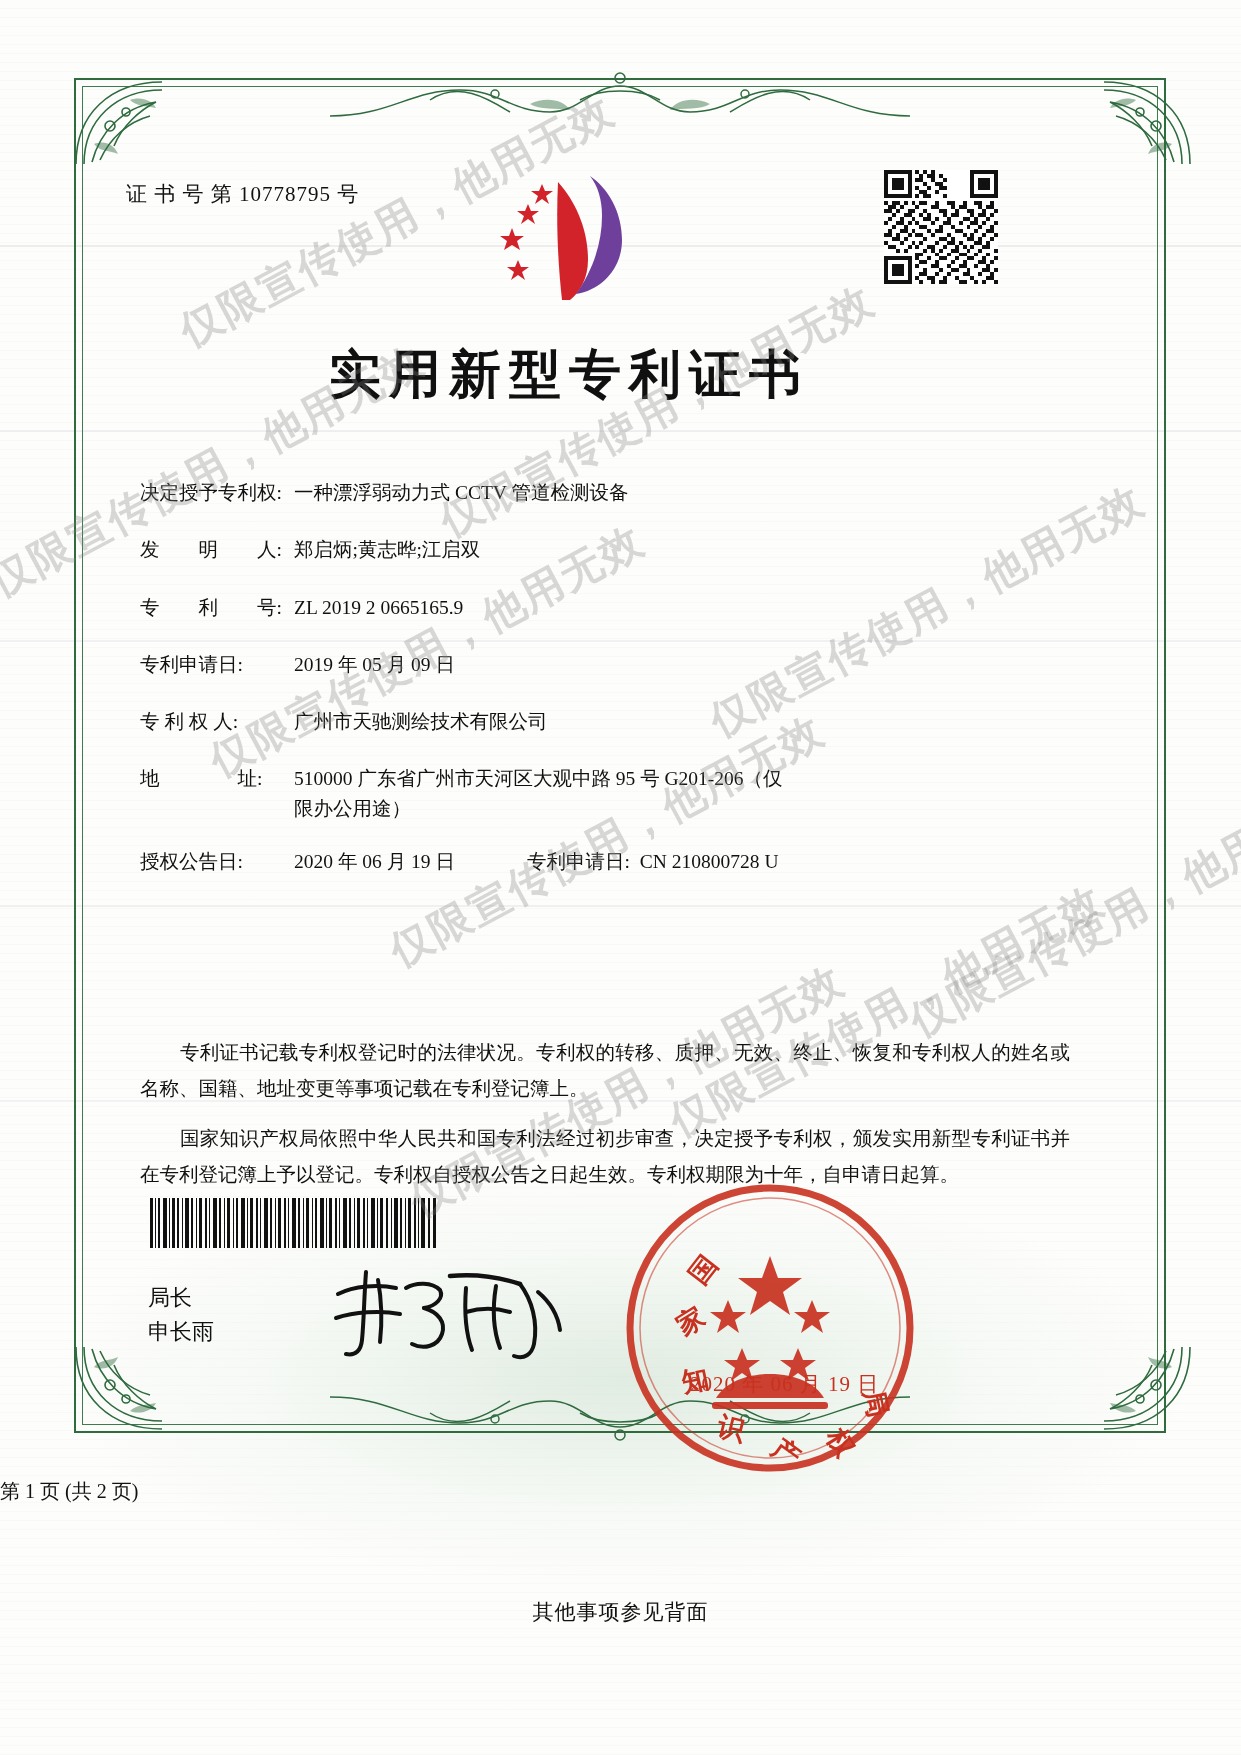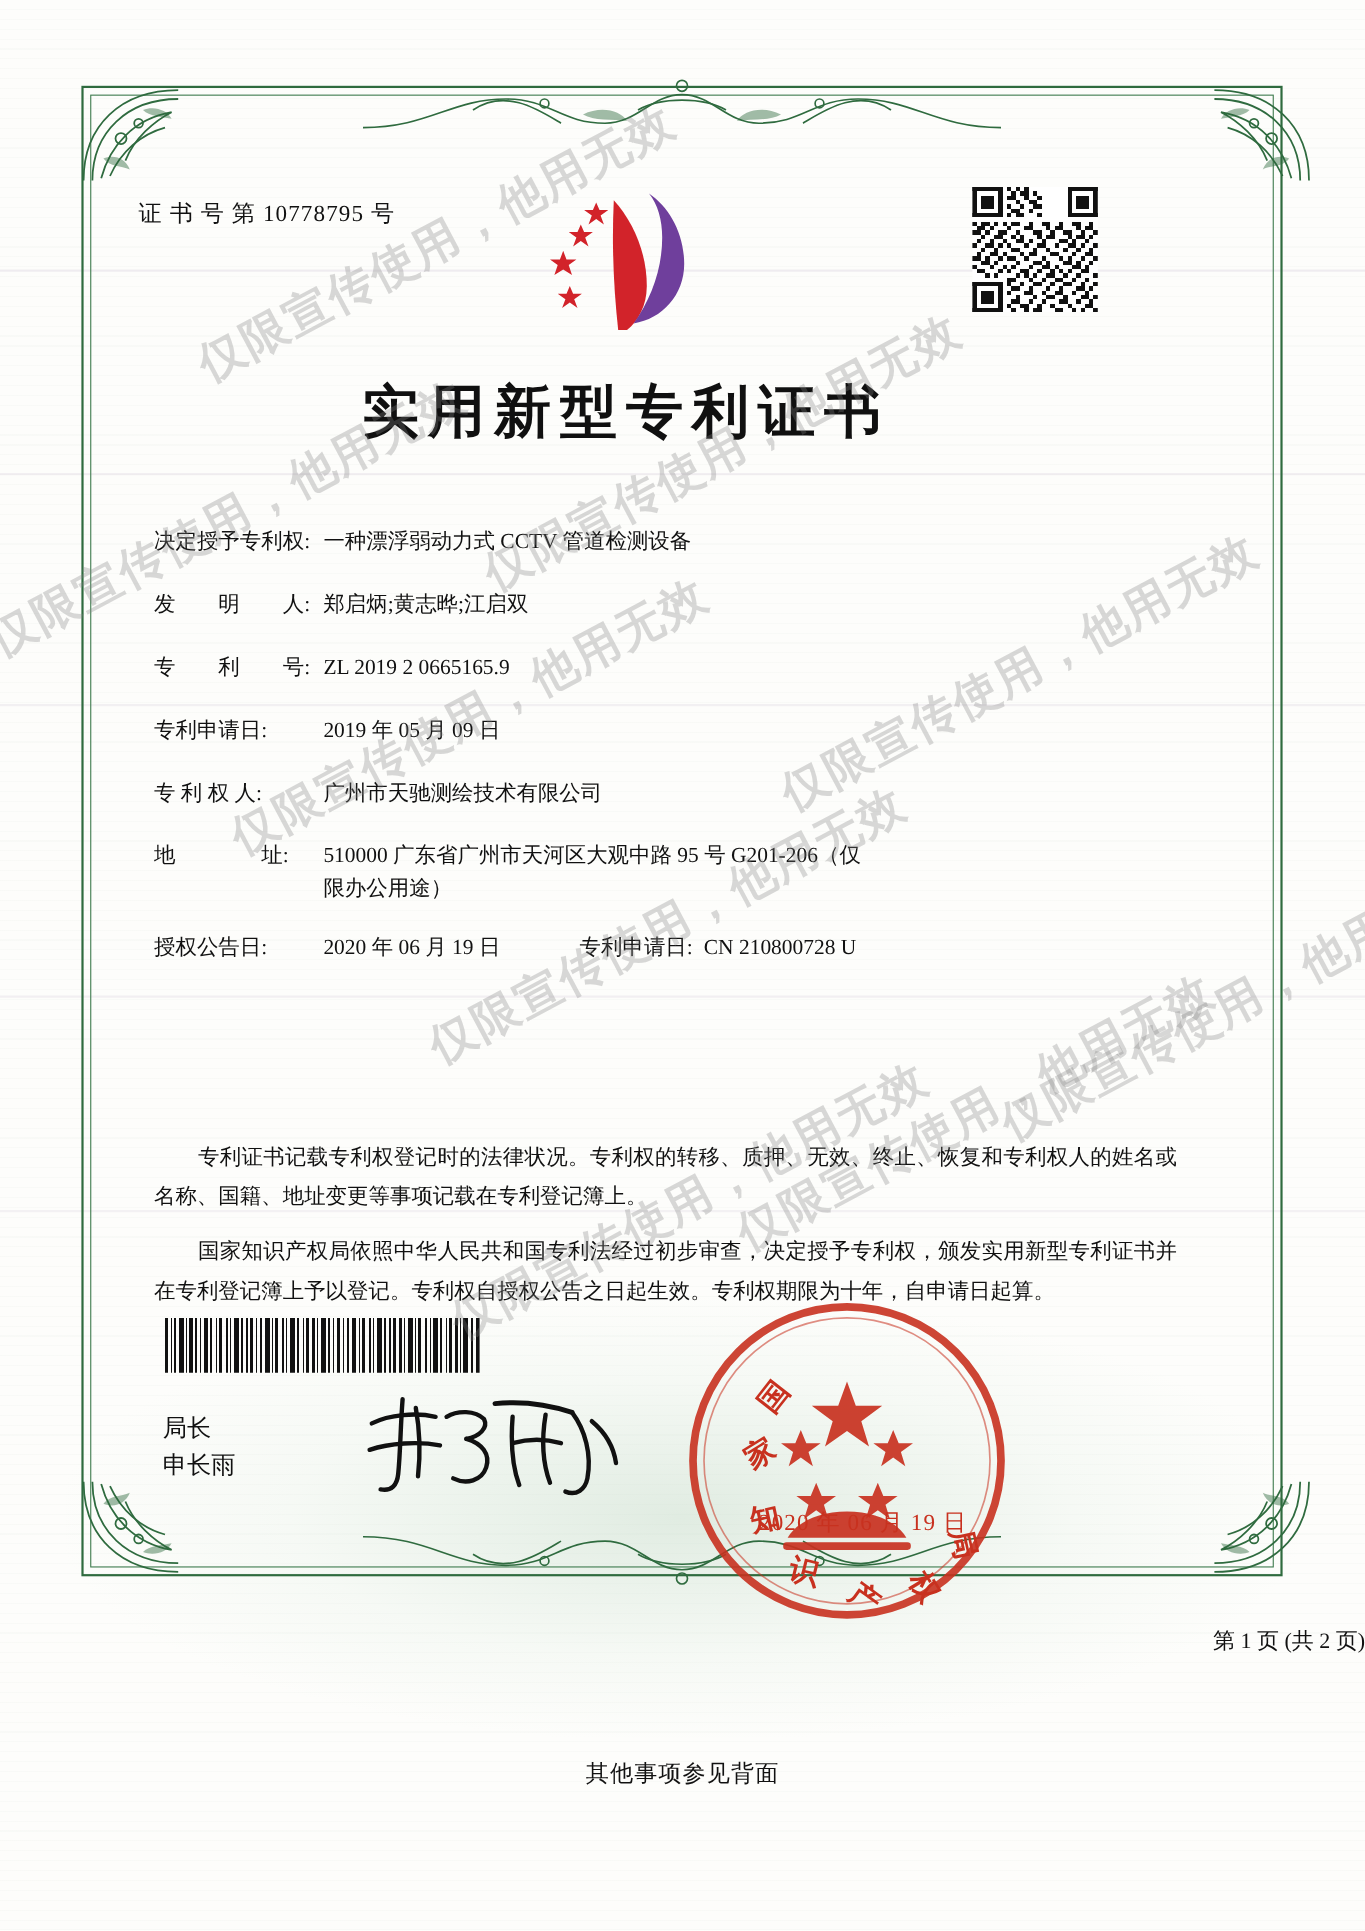--- a/index.html
+++ b/index.html
@@ -210,21 +210,21 @@
     color: #c8311f;
     letter-spacing: 1px;
     white-space: nowrap;
   }
 
   
   .page-no {
     position: absolute;
     left: 0; top: 1478px;
     width: 1241px;
-    text-align: right;
+    text-align: left;
     font-size: 20px;
     color: #111;
   }
   .footer-note {
     position: absolute;
     left: 0; top: 1598px;
     width: 1241px;
     text-align: center;
     font-size: 21px;
     color: #111;

